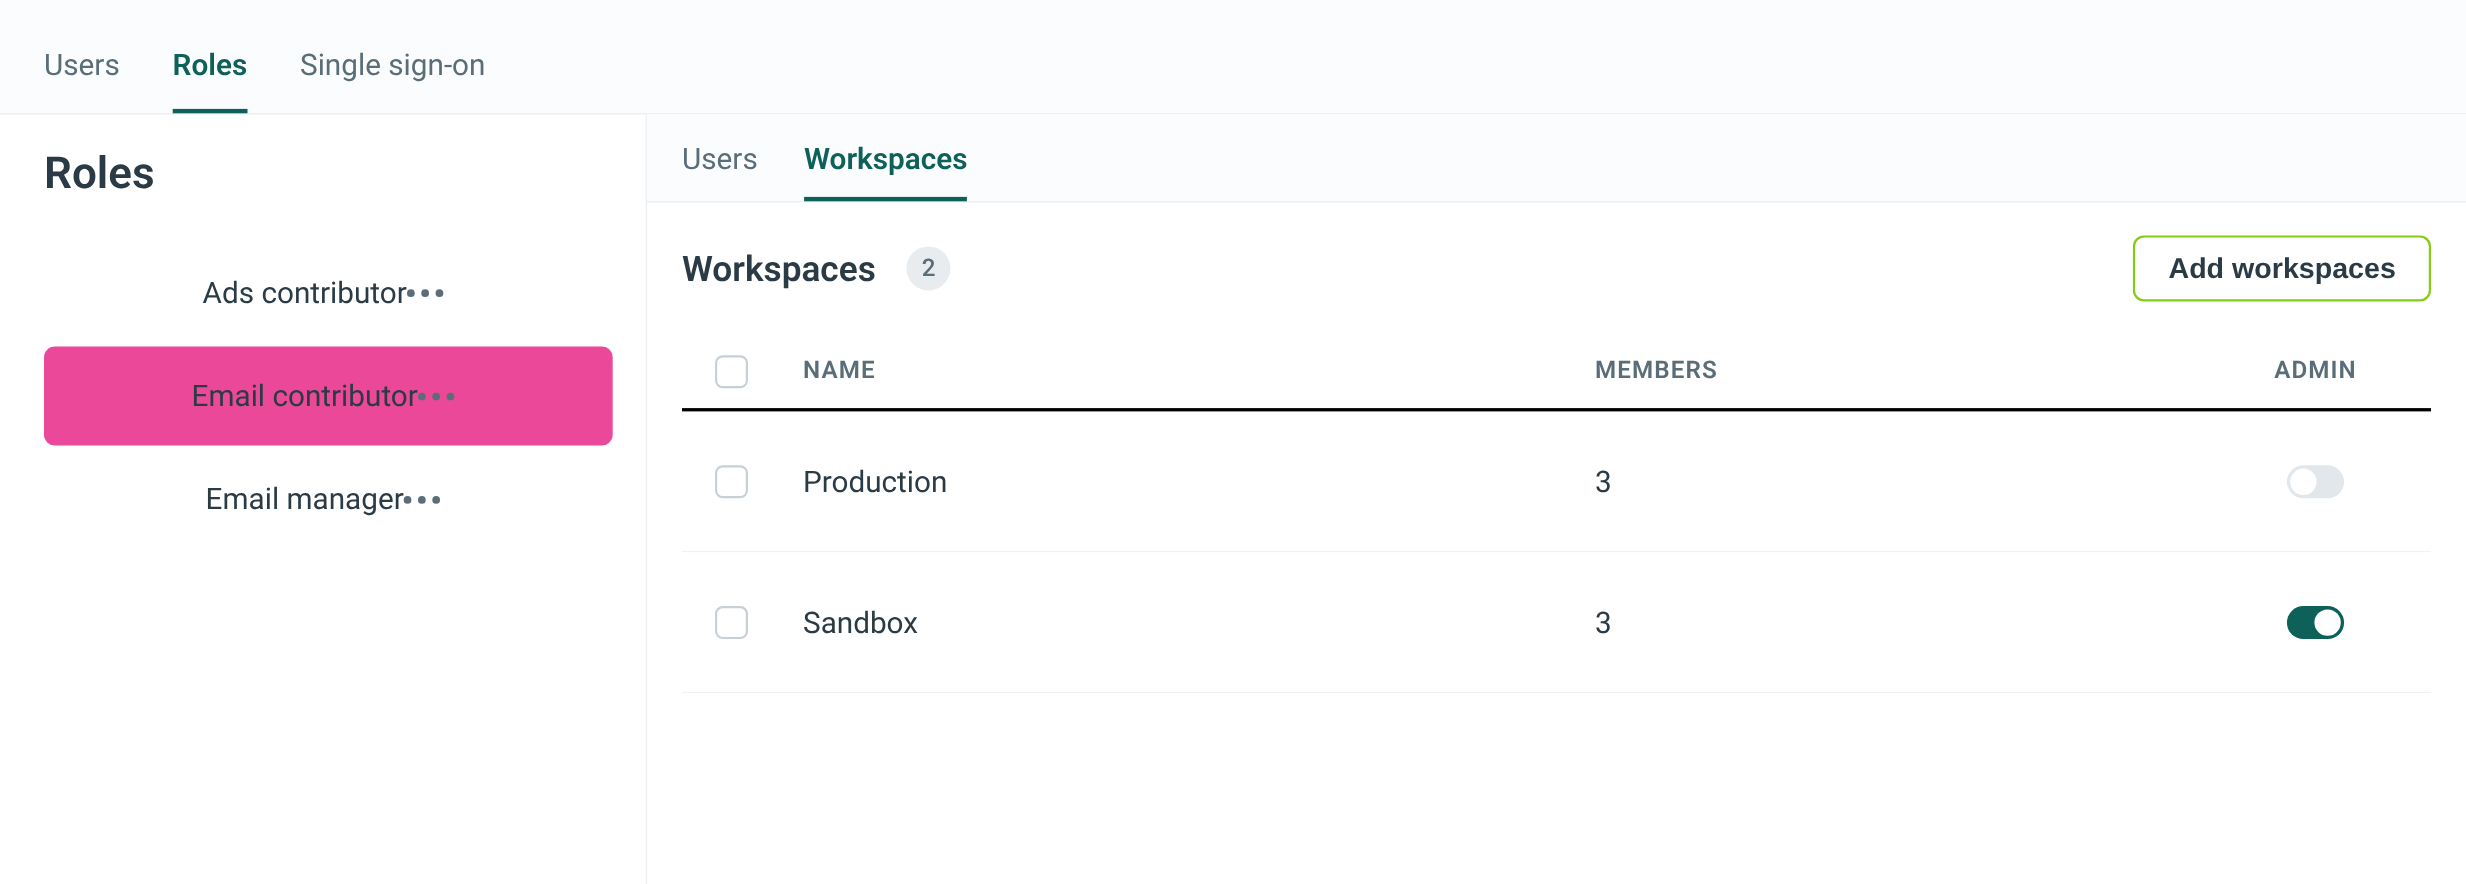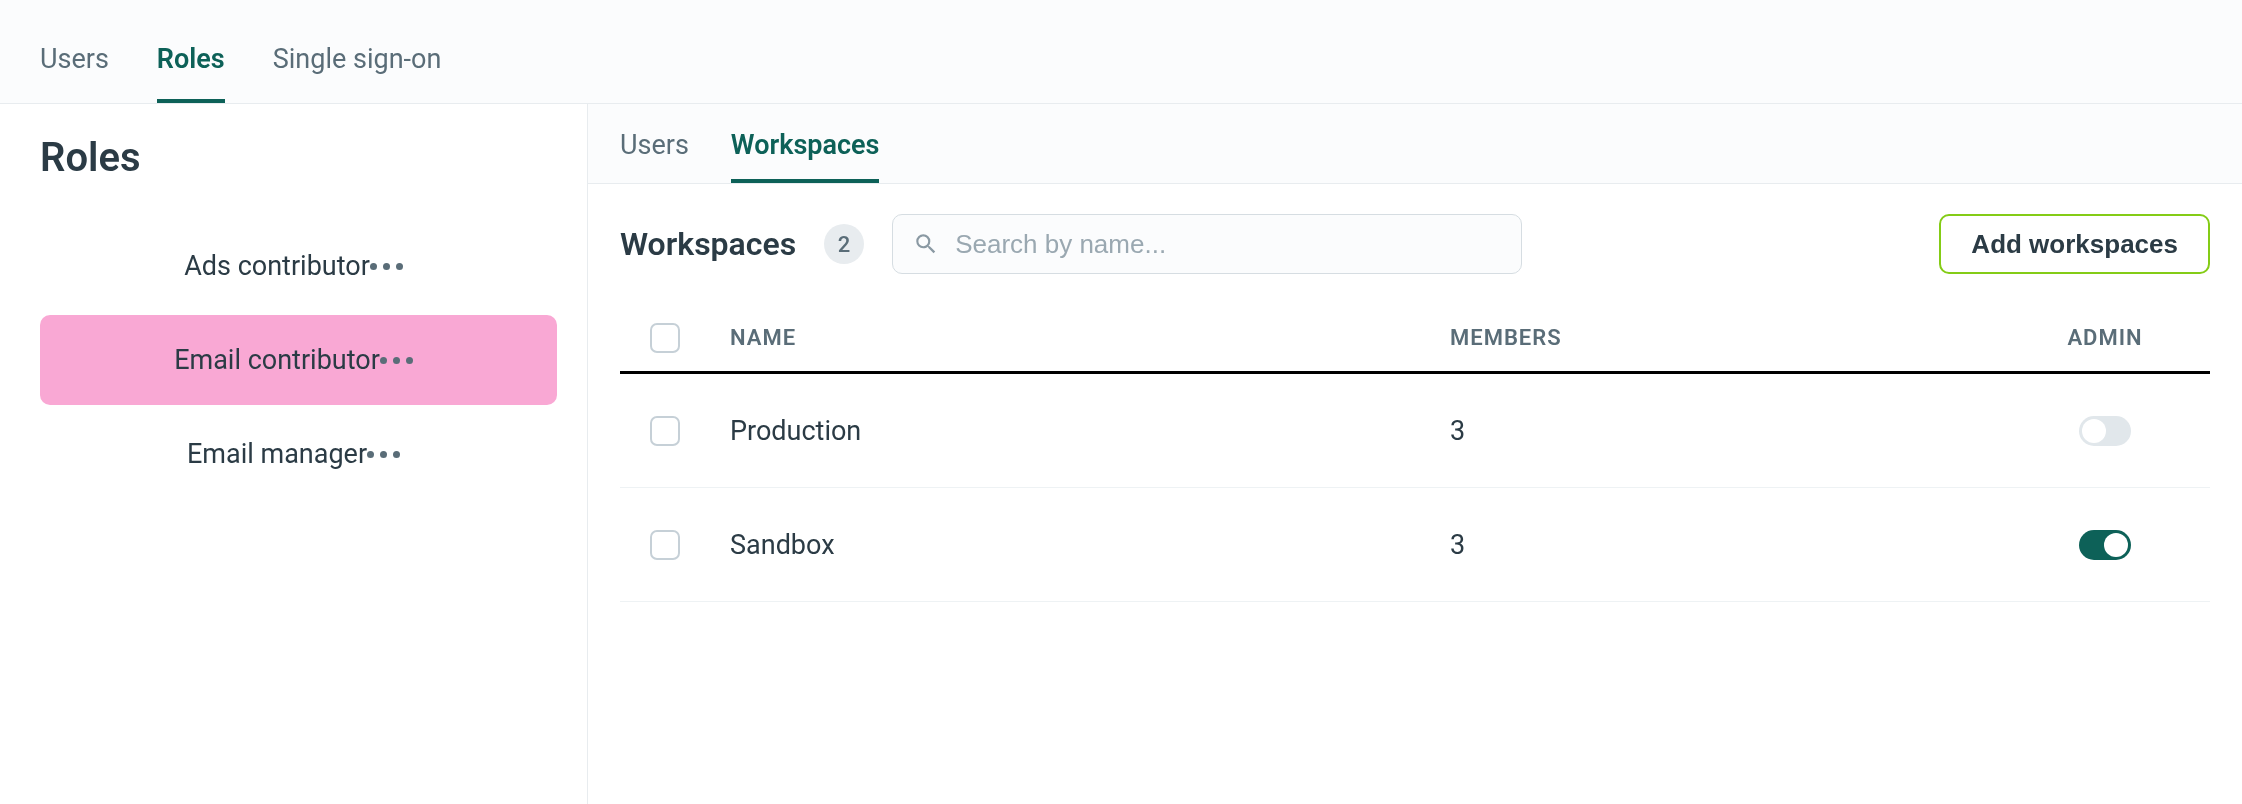--- a/index.html
+++ b/index.html
@@ -65,21 +65,21 @@
     justify-content: center;
     height: 90px;
     padding: 0 24px 0 14px;
     font-size: 27px;
     color: #2b3b45;
     border-radius: 10px;
     cursor: pointer;
     margin-bottom: 4px;
   }
   .role-item.selected {
-    background: #f9a8d4;
+    background: #ec4899;
   }
   .role-name {
     display: flex;
     align-items: center;
     gap: 12px;
   }
   .more-dots {
     display: flex;
     gap: 6px;
   }
@@ -178,21 +178,21 @@
   }
 
   
   .table {
     padding: 0 32px;
   }
   .thead, .trow {
     display: grid;
     grid-template-columns: 110px 1fr 560px 200px;
     align-items: center;
-    height: 114px;
+    height: 128px;
   }
   .thead {
     height: 70px;
     border-bottom: 3px solid #000000;
     font-size: 22px;
     letter-spacing: 1px;
     color: #5a6d78;
     font-weight: 600;
   }
   .thead .col-admin, .trow .col-admin { text-align: right; padding-right: 10px; display:flex; justify-content:center; }
@@ -271,26 +271,20 @@
   <div class="content">
 
     <div class="sub-tabs">
       <div class="sub-tab">Users</div>
       <div class="sub-tab active">Workspaces</div>
     </div>
 
     <div class="toolbar">
       <span class="toolbar-title">Workspaces</span>
       <span class="count-badge">2</span>
-      <div class="search-wrap">
-        <svg viewBox="0 0 24 24">
-            <path d="M15.5 14h-.79l-.28-.27A6.471 6.471 0 0016 9.5 6.5 6.5 0 109.5 16c1.61 0 3.09-.59 4.23-1.57l.27.28v.79l5 4.99L20.49 19l-4.99-5zm-6 0C7.01 14 5 11.99 5 9.5S7.01 5 9.5 5 14 7.01 14 9.5 11.99 14 9.5 14z"></path>
-          </svg>
-        <input class="search-input" placeholder="Search by name..." style="">
-      </div>
       <div class="spacer"></div>
       <button class="add-btn">Add workspaces</button>
     </div>
 
     <div class="table">
       <div class="thead">
         <div class="col-check">
             <span class="checkbox"></span>
           </div>
         <div>NAME</div>

